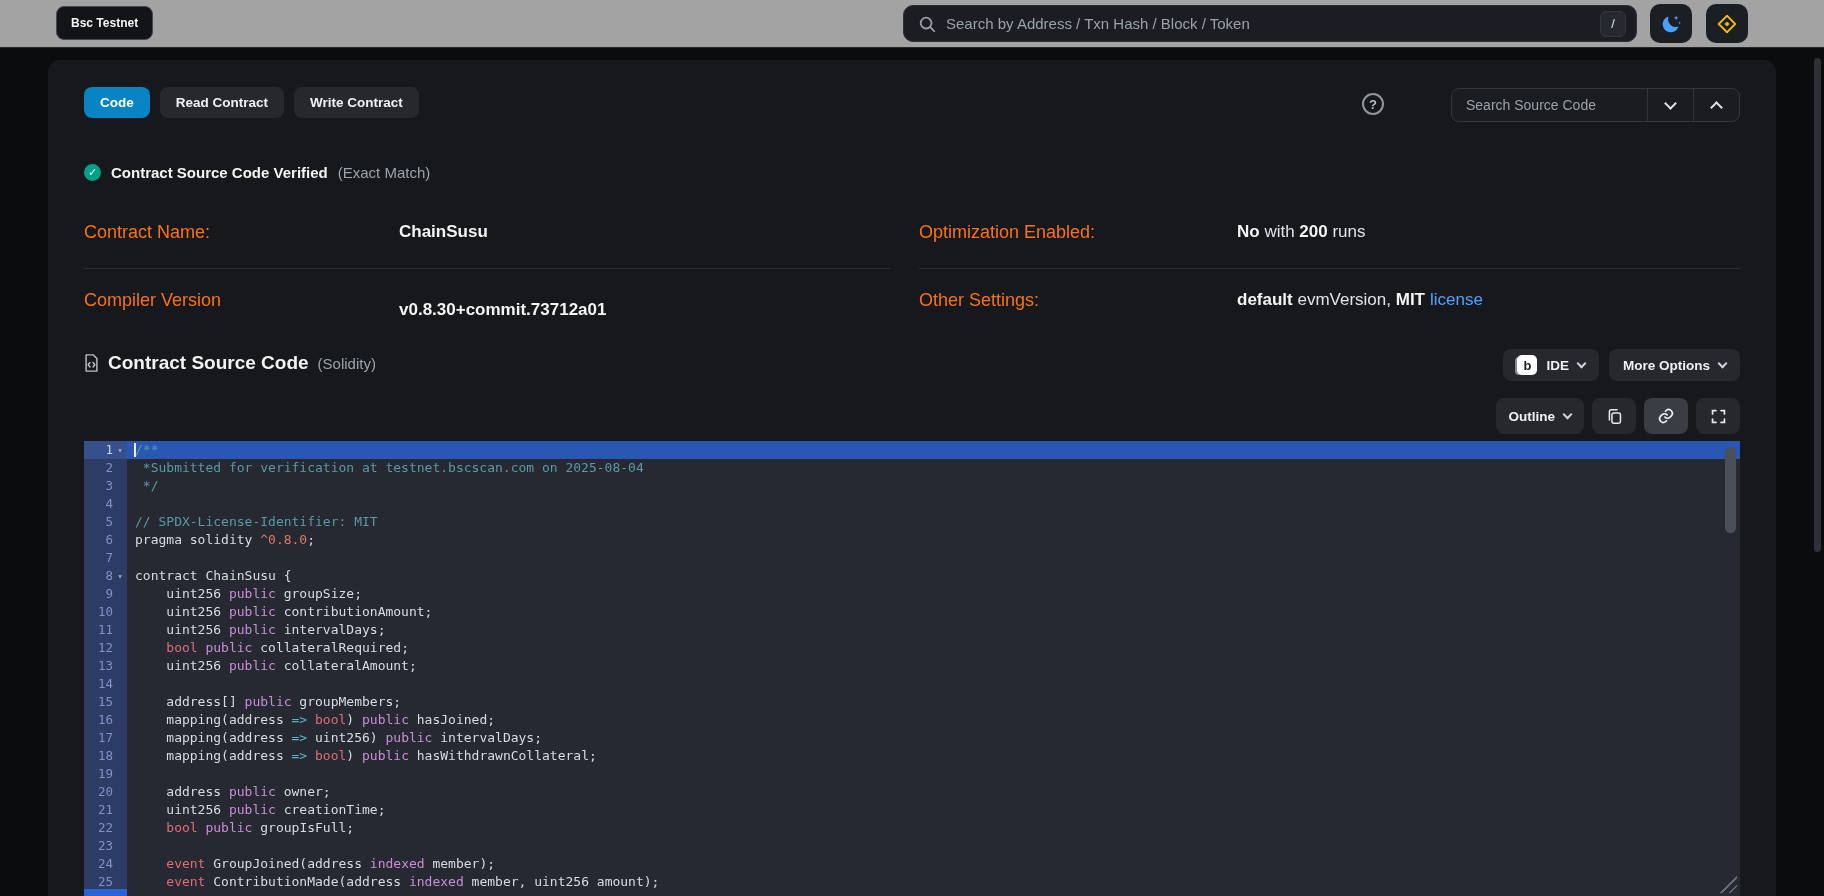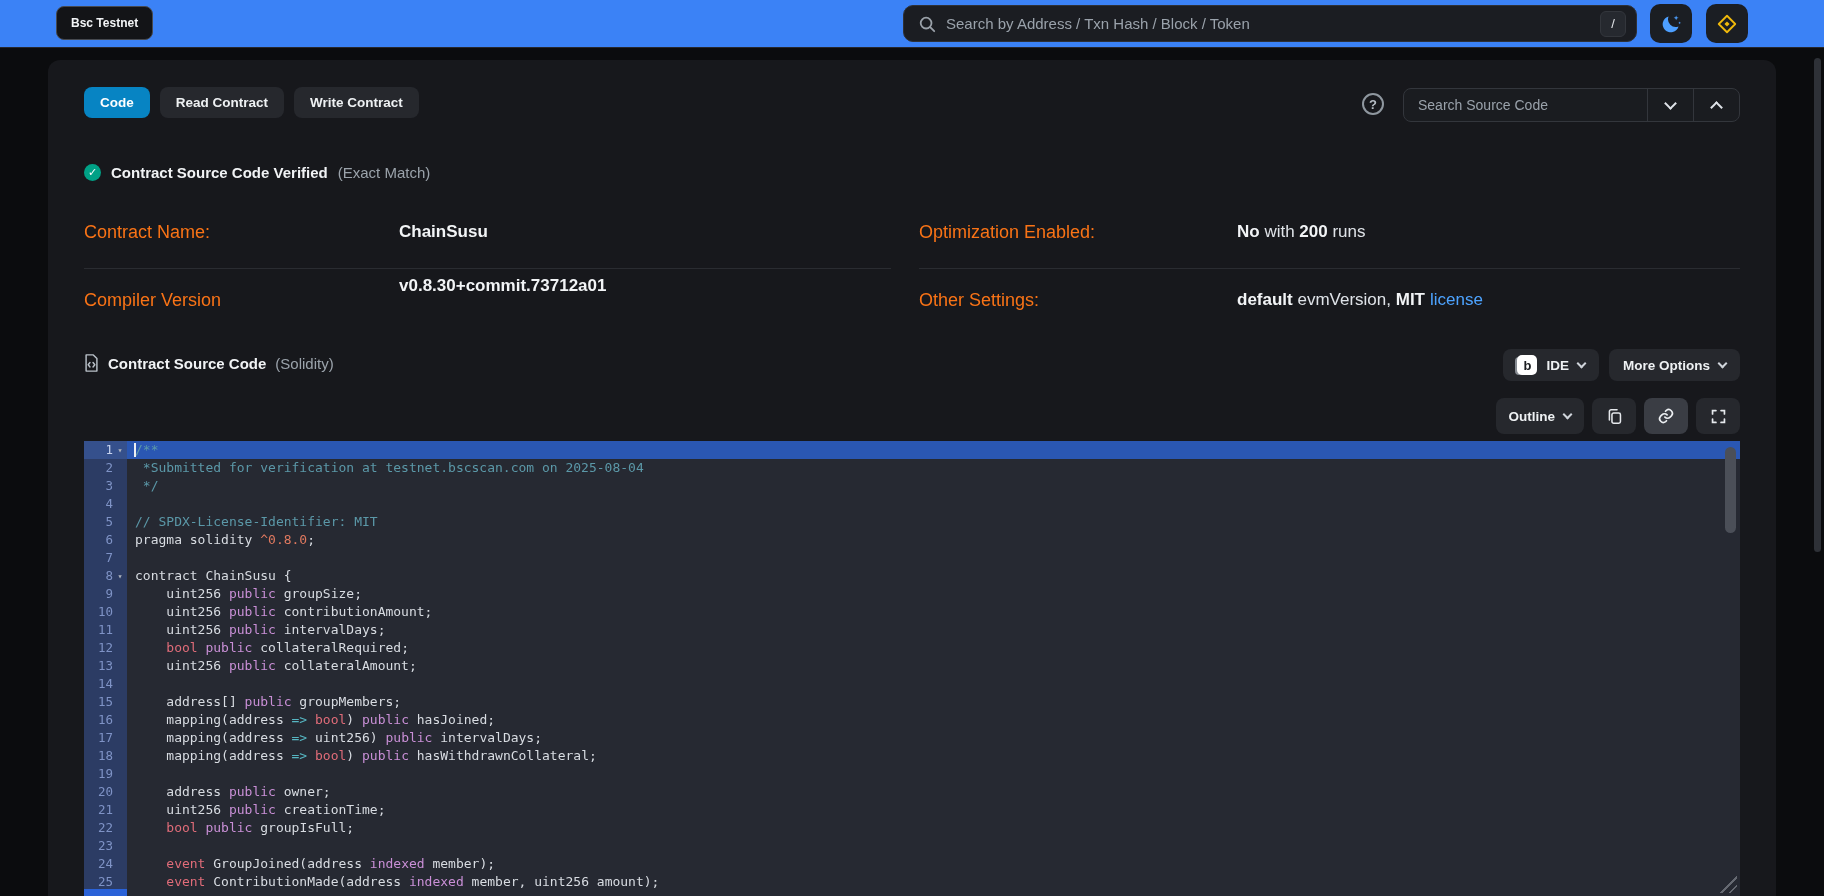--- a/index.html
+++ b/index.html
@@ -5,21 +5,21 @@
   * { margin:0; padding:0; box-sizing:border-box; }
   html,body { width:1824px; height:896px; overflow:hidden; }
   body {
     background:#0b0c0e;
     font-family:"Liberation Sans", sans-serif;
     color:#dfe3e8;
     position:relative;
   }
   
   .navbar { position:absolute; top:0; left:0; width:1824px; height:48px;
-    background:#3b82f6; border-bottom:1px solid #26272c; }
+    background:#a3a3a3; border-bottom:1px solid #26272c; }
   .net-badge { position:absolute; left:56px; top:6px; height:34px; padding:0 14px;
     border:1px solid #46494f; border-radius:8px; background:#131417;
     display:flex; align-items:center; font-size:12px; font-weight:bold; color:#f2f4f6; }
   .nav-search { position:absolute; left:903px; top:5px; width:734px; height:37px;
     background:#1b1d22; border:1px solid #2e3137; border-radius:10px;
     display:flex; align-items:center; padding:0 10px 0 14px; gap:10px; }
   .nav-search input { flex:1; min-width:0; background:transparent; border:none; outline:none;
     color:#e8ebee; font-size:15px; font-family:inherit; }
   input::placeholder { color:#9aa2ab; opacity:1; }
   .slash-hint { width:26px; height:26px; border-radius:6px; background:#26292f;
@@ -34,21 +34,21 @@
     background:#17181c; border-radius:12px 12px 0 0; }
 
   .tabs { position:absolute; left:36px; top:27px; display:flex; gap:10px; }
   .tab { height:31px; padding:0 16px; border-radius:8px; background:#26282d;
     color:#eef1f3; font-size:13.5px; font-weight:bold; display:flex; align-items:center; cursor:pointer; }
   .tab.active { background:var(--accent,#0784c3); color:#fff; }
 
   .help-btn { position:absolute; top:33px; right:392px; width:22px; height:22px;
     border-radius:50%; border:2px solid #8f979f; color:#b6bdc4; font-size:13px;
     font-weight:bold; display:flex; align-items:center; justify-content:center; cursor:pointer; }
-  .src-search { position:absolute; top:28px; right:36px; width:337px; height:34px;
+  .src-search { position:absolute; top:28px; right:36px; width:289px; height:34px;
     background:#1a1c20; border:1px solid #33363c; border-radius:8px; display:flex; align-items:stretch; }
   .src-search input { flex:1; min-width:0; background:transparent; border:none; outline:none;
     padding:0 14px; color:#e8ebee; font-size:14px; font-family:inherit; }
   .find-btn { width:46px; border-left:1px solid #33363c; display:flex; align-items:center;
     justify-content:center; cursor:pointer; }
   .chev { width:9px; height:9px; border-right:2px solid #dfe3e8; border-bottom:2px solid #dfe3e8;
     transform:rotate(45deg); margin-top:-4px; }
   .chev.up { transform:rotate(-135deg); margin-top:4px; }
   .chev.sm { width:7px; height:7px; border-color:#cfd4da; margin-top:-3px; }
 
@@ -59,21 +59,21 @@
   .v-qual { font-size:15px; color:#9ba3ab; }
 
   .dlabel { position:absolute; height:20px; line-height:20px; font-size:18px; color:#f97316; }
   .dvalue { position:absolute; height:20px; line-height:20px; font-size:17px; font-weight:bold; color:#f2f4f6;margin-left:39px; }
   .dvalue .plain { font-weight:normal; color:#dfe3e8; }
   .lic { color:var(--link,#4da3ff); margin-left:5px; font-weight:normal; text-decoration:none; cursor:pointer; }
   .sep { position:absolute; top:208px; height:1px; background:#2a2c31; }
   .sep.l { left:36px; width:807px; } .sep.r { left:871px; width:821px; }
 
   .src-head { position:absolute; left:36px; top:292px; height:22px; display:flex; align-items:center; gap:9px; }
-  .h-title { font-size:15px; font-weight:bold; color:#f1f3f5; }
+  .h-title { font-size:19px; font-weight:bold; color:#f1f3f5; }
   .h-sub { font-size:15px; color:#9ba3ab; }
 
   .ide-row { position:absolute; right:36px; top:289px; display:flex; gap:10px; }
   .btn { background:#26282d; border-radius:8px; color:#eef1f3; font-size:13.5px; font-weight:bold;
     display:flex; align-items:center; gap:9px; padding:0 14px; height:32px; cursor:pointer; }
   .b-chip { width:20px; height:20px; background:#ffffff; border-radius:5px; color:#1b1d21;
     font-weight:bold; font-size:13px; display:flex; align-items:center; justify-content:center;
     box-shadow:-3px 1px 0 -1px #878c93; }
 
   .tools-row { position:absolute; right:36px; top:338px; display:flex; gap:8px; }
@@ -177,21 +177,21 @@
   <div class="dlabel" style="left:36px; top:162px;">Contract Name:</div>
   <div class="dvalue" style="left:312px; top:162px;">ChainSusu</div>
 
   <div class="dlabel" style="left:871px; top:162px;">Optimization Enabled:</div>
   <div class="dvalue" style="left:1150px; top:162px;"><span>No</span><span class="plain"> with </span><span>200</span><span class="plain"> runs</span></div>
 
   <div class="sep l"></div>
   <div class="sep r"></div>
 
   <div class="dlabel" style="left:36px; top:230px;">Compiler Version</div>
-  <div class="dvalue" style="left:312px; top:216px;">v0.8.30+commit.73712a01</div>
+  <div class="dvalue" style="left:312px; top:240px;">v0.8.30+commit.73712a01</div>
 
   <div class="dlabel" style="left:871px; top:230px;">Other Settings:</div>
   <div class="dvalue" style="left:1150px; top:230px;text-align:center;"><span>default</span><span class="plain"> evmVersion, </span><span>MIT</span><a class="lic">license</a></div>
 
   <div class="src-head">
     <span>
       <svg width="15" height="18" viewBox="0 0 16 20" fill="none" stroke="#b9c0c8" stroke-width="1.6" stroke-linejoin="round" stroke-linecap="round">
         <path d="M2 1h8l4 4v14H2z"></path>
         <path d="M6.3 9.5l-2 2.5 2 2.5M9.7 9.5l2 2.5-2 2.5"></path>
       </svg>

